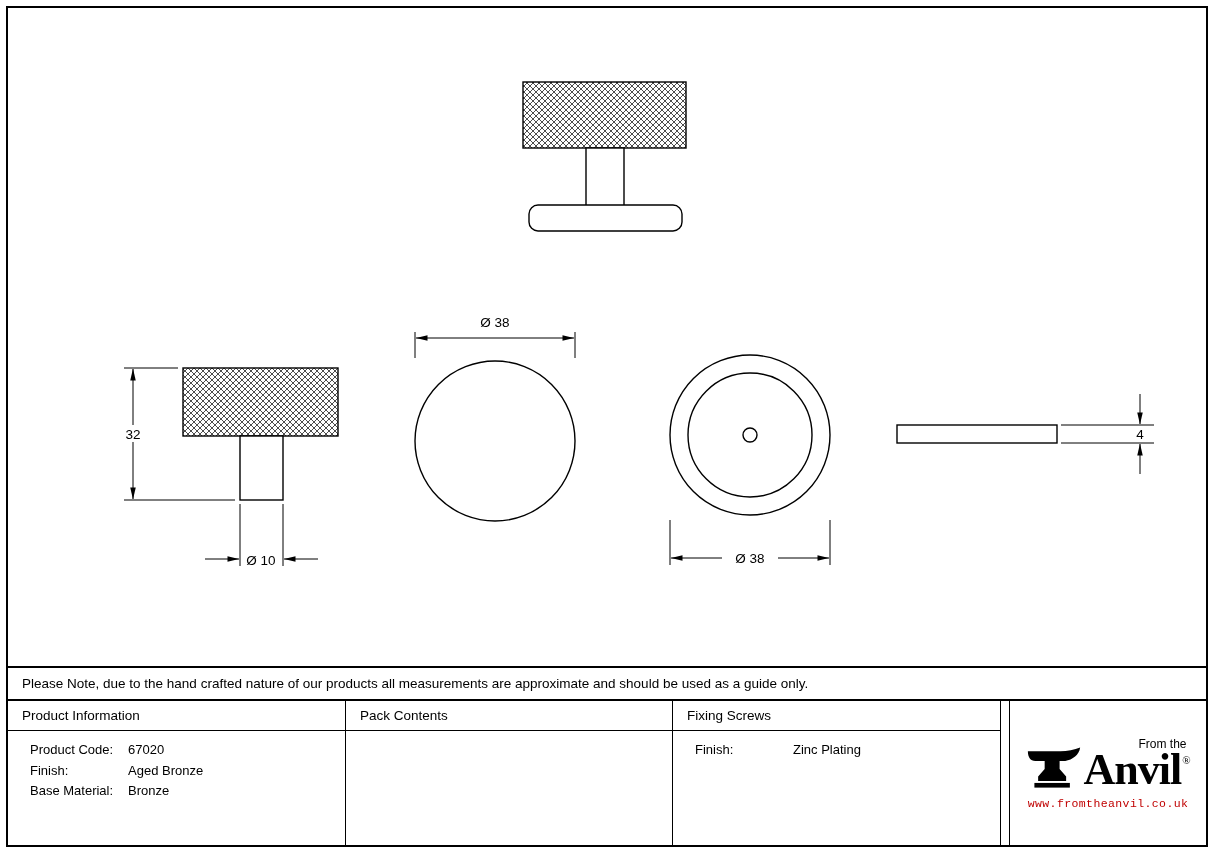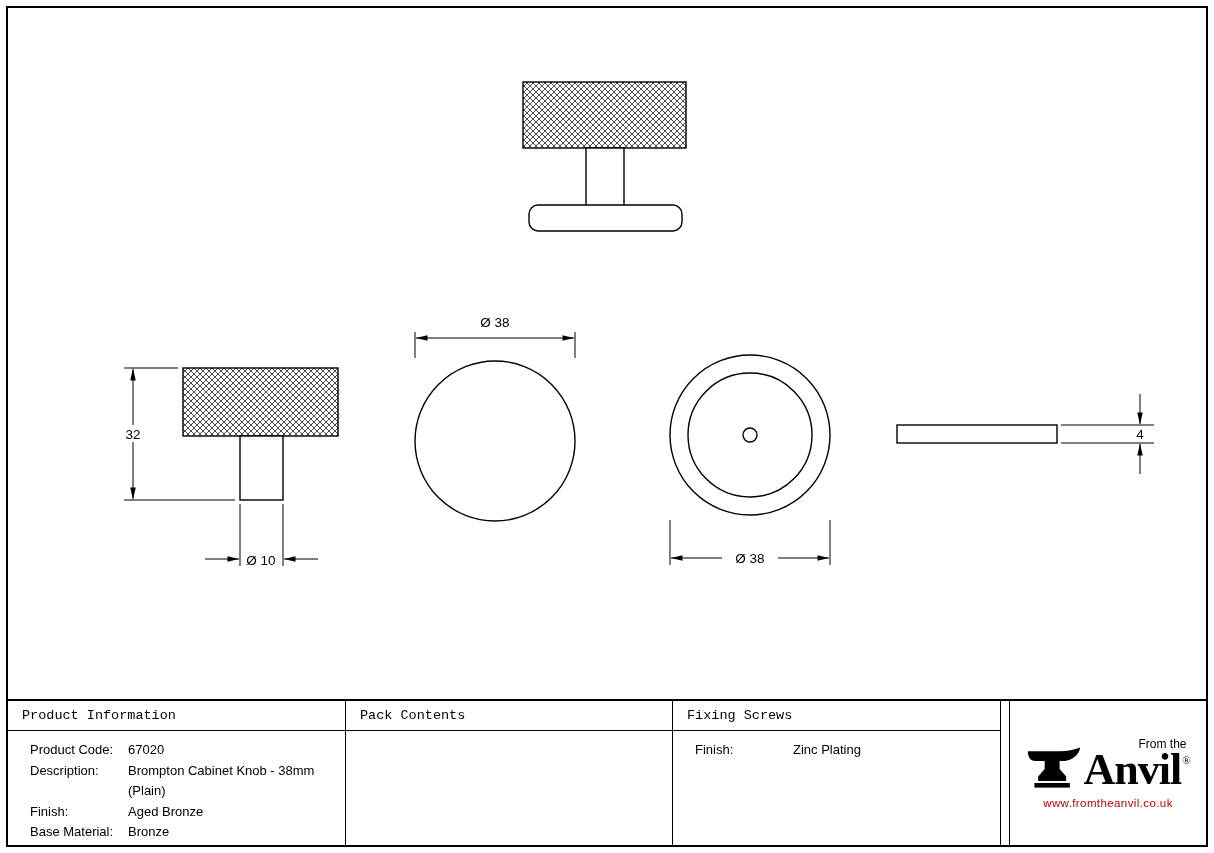--- a/index.html
+++ b/index.html
@@ -23,35 +23,35 @@
   .col { display:flex; flex-direction:column; }
   .col-product { width:337px; border-right:1.5px solid #000; }
   .col-pack    { width:326px; border-right:1.5px solid #000; }
   .col-fixing  { width:327px; border-right:1.5px solid #000; }
   .col-spacer  { width:8px; }
   .col-logo    { flex:1; border-left:1.5px solid #000; display:flex; flex-direction:column;
                  align-items:center; justify-content:center; }
 
   .col-header {
     height:29px; line-height:29px; border-bottom:1.5px solid #000;
-    padding-left:14px; font-size:13.5px;font-family:Liberation Mono, monospace;
+    padding-left:14px; font-size:13.5px;
   }
   .col-body { padding:9px 6px 0 22px; font-size:13px; line-height:20.5px; }
   .kv-row { display:flex; }
   .kv-label { width:98px; flex:0 0 98px; }
   .kv-value { width:195px; }
   .list-item { display:block; }
 
   .logo-row { display:flex; align-items:flex-start; }
   .anvil-icon { width:56px; height:46px; margin-top:8px; }
   .logo-text { display:flex; flex-direction:column; margin-left:1px; }
   .from-the { font-family:Liberation Sans, sans-serif; font-size:12px; margin-left:55px; margin-bottom:-3px; }
   .anvil-name { font-family:"Liberation Serif", serif; font-size:44px; font-weight:bold; line-height:1; letter-spacing:-1px; }
   .anvil-name sup { font-size:11px; font-weight:normal; vertical-align:20px; margin-left:1px; }
-  .logo-url { font-family:Liberation Sans, sans-serif; color:#c00000; font-size:11.5px; margin-top:5px; letter-spacing:0.4px; }
+  .logo-url { font-family:Liberation Mono, monospace; color:#c00000; font-size:11.5px; margin-top:5px; letter-spacing:0.4px; }
 
   svg text { font-family:"Liberation Sans", sans-serif; font-size:13.5px; fill:#000; }
   .outline { fill:#fff; stroke:#000; stroke-width:1.4; }
   .knurl   { fill:url(#knurlpat); stroke:#000; stroke-width:1.4; }
   .dim     { stroke:#000; stroke-width:1; fill:none; }
 </style>
 </head>
 <body>
 
 <div class="sheet">
@@ -125,33 +125,32 @@
             <line class="dim" x1="1053" y1="435" x2="1146" y2="435"></line>
             <line class="dim" x1="1132" y1="386" x2="1132" y2="416" marker-end="url(#arr)"></line>
             <line class="dim" x1="1132" y1="466" x2="1132" y2="436" marker-end="url(#arr)"></line>
             <rect x="1123" y="419" width="18" height="14" fill="#fff"></rect>
             <text x="1132" y="431" text-anchor="middle">4</text>
           </g>
         </g>
       </svg>
     </div>
 
+    <div class="note-bar">
+      <span>Please Note, due to the hand crafted nature of our products all measurements are approximate and should be used as a guide only.</span>
+    </div>
 
     <div class="bottom">
 
       <div class="col col-product">
         <div class="col-header">Product Information</div>
         <div class="col-body">
           <div class="kv-row">
             <span class="kv-label">Product Code:</span>
             <span class="kv-value">67020</span>
-          </div>
-          <div class="kv-row">
-            <span class="kv-label">Description:</span>
-            <span class="kv-value">Brompton Cabinet Knob - 38mm (Plain)</span>
           </div>
           <div class="kv-row">
             <span class="kv-label">Finish:</span>
             <span class="kv-value">Aged Bronze</span>
           </div>
           <div class="kv-row">
             <span class="kv-label">Base Material:</span>
             <span class="kv-value">Bronze</span>
           </div>
         </div>

